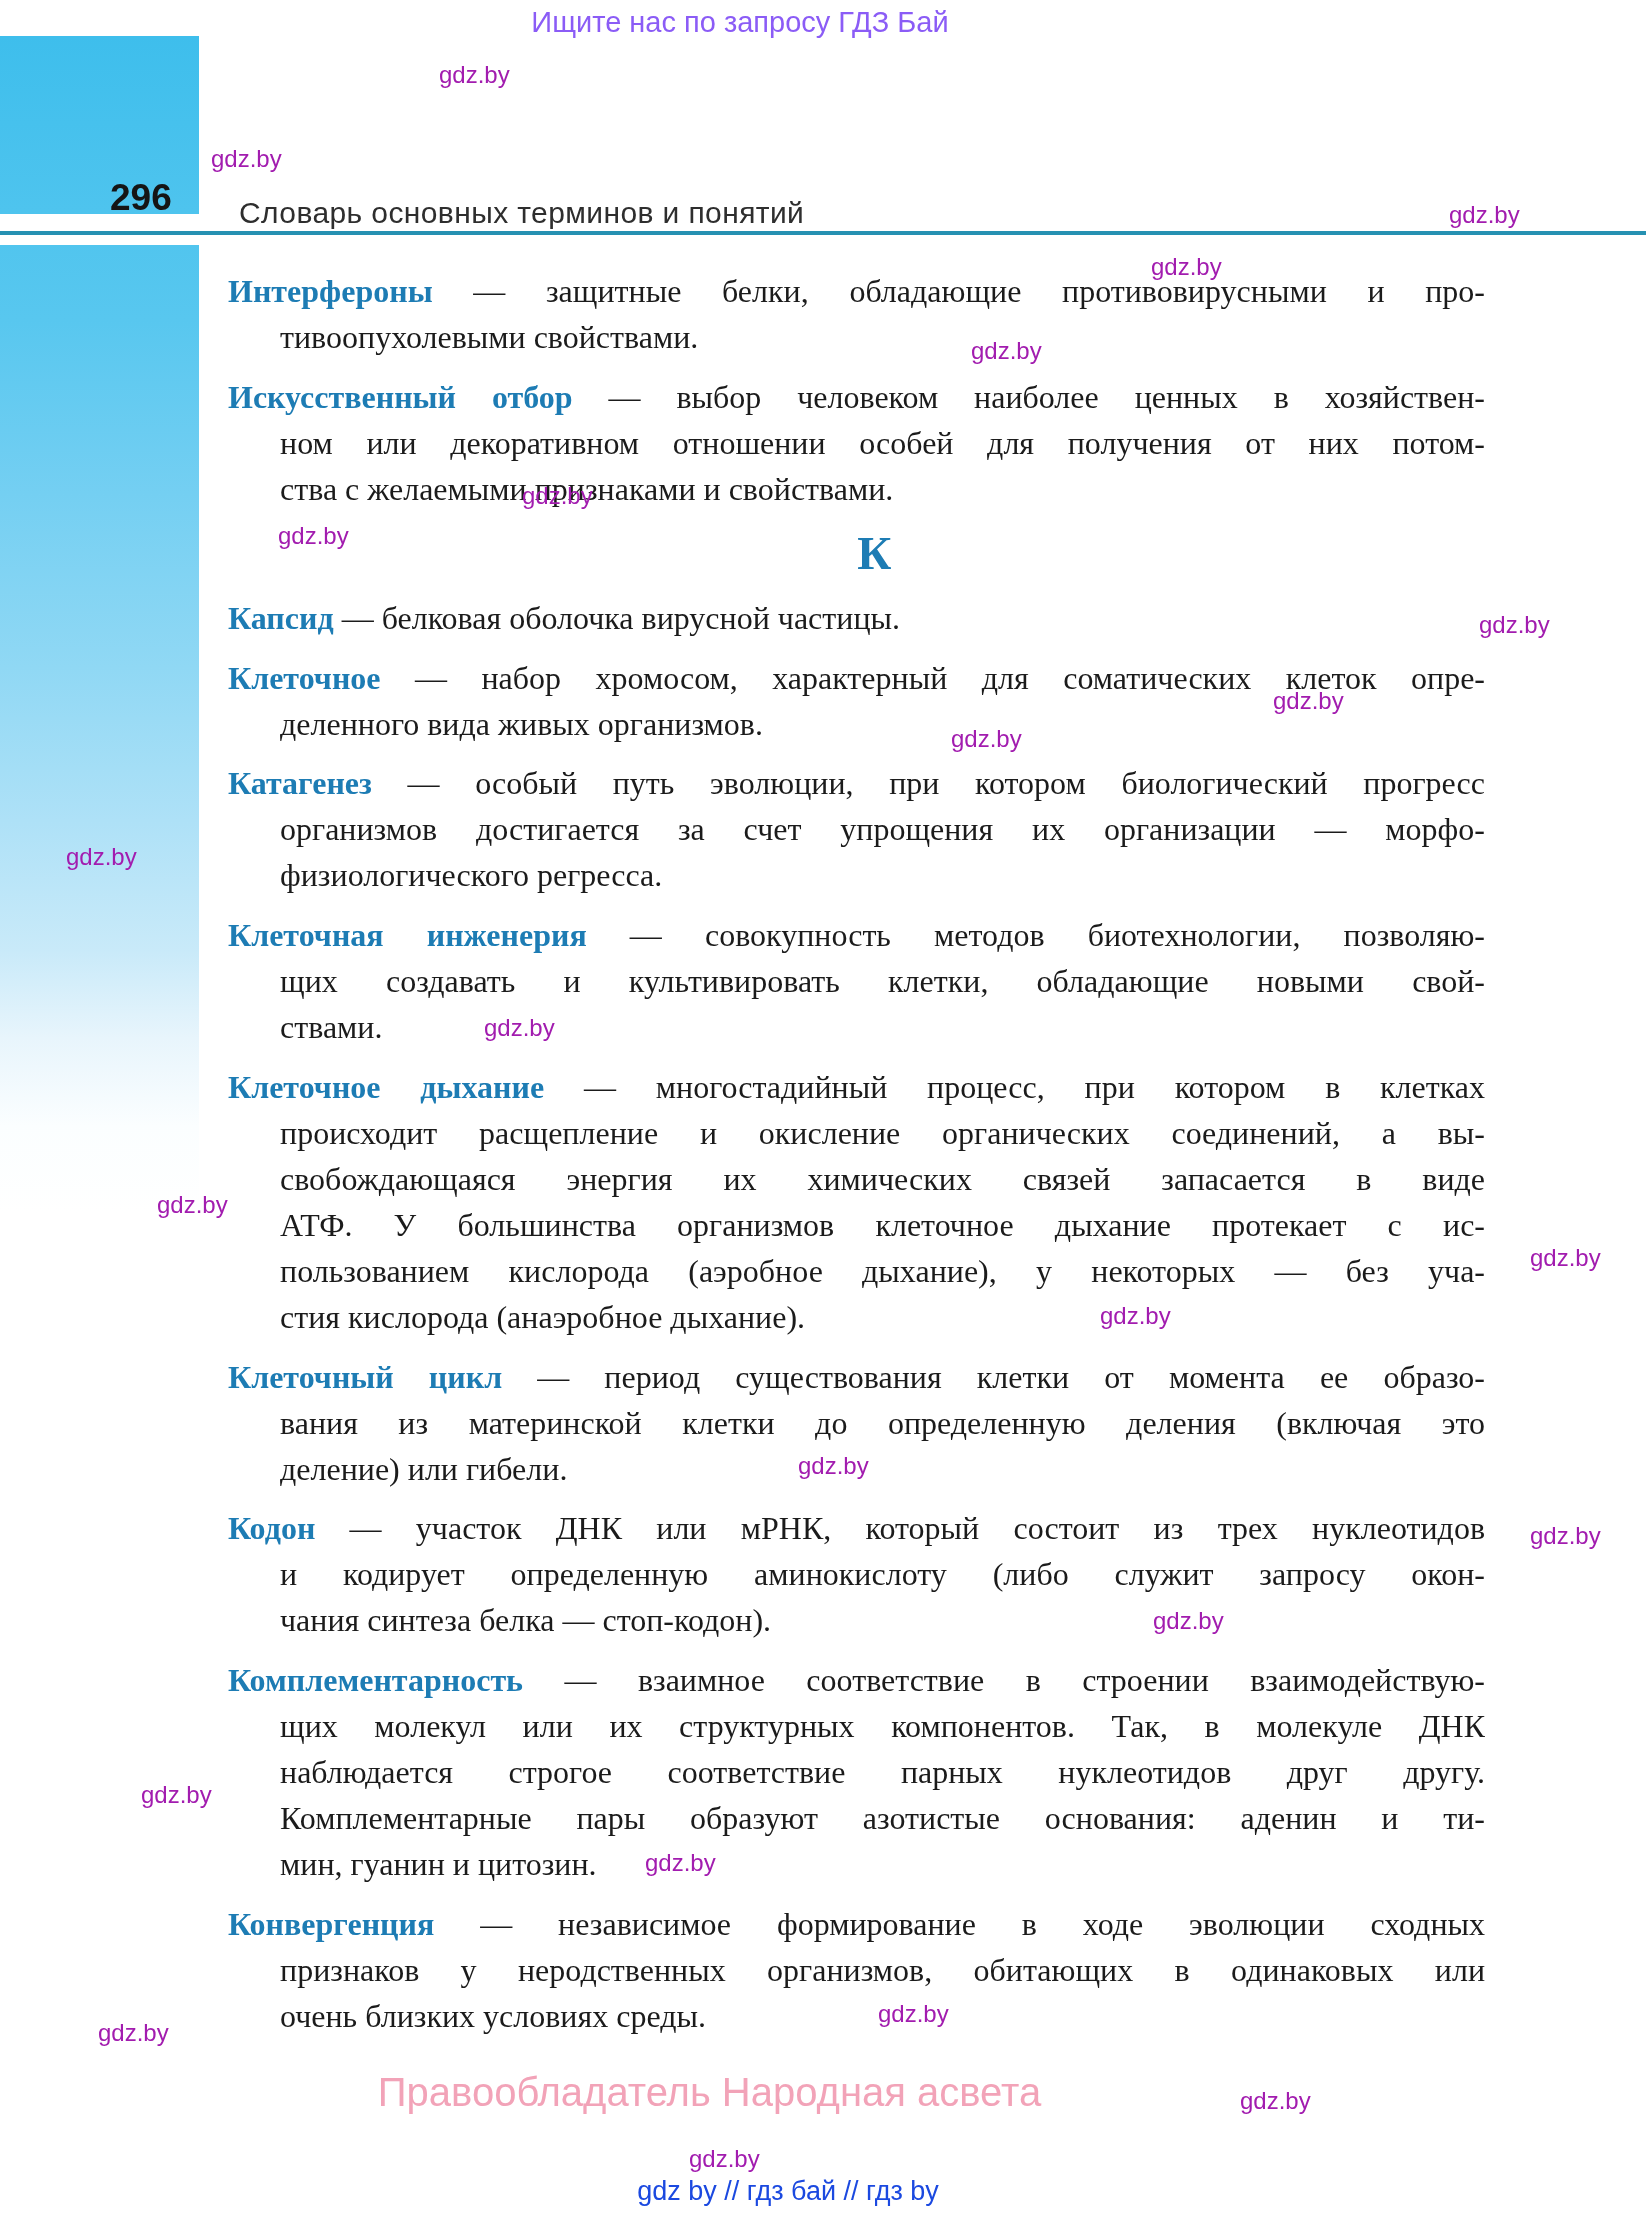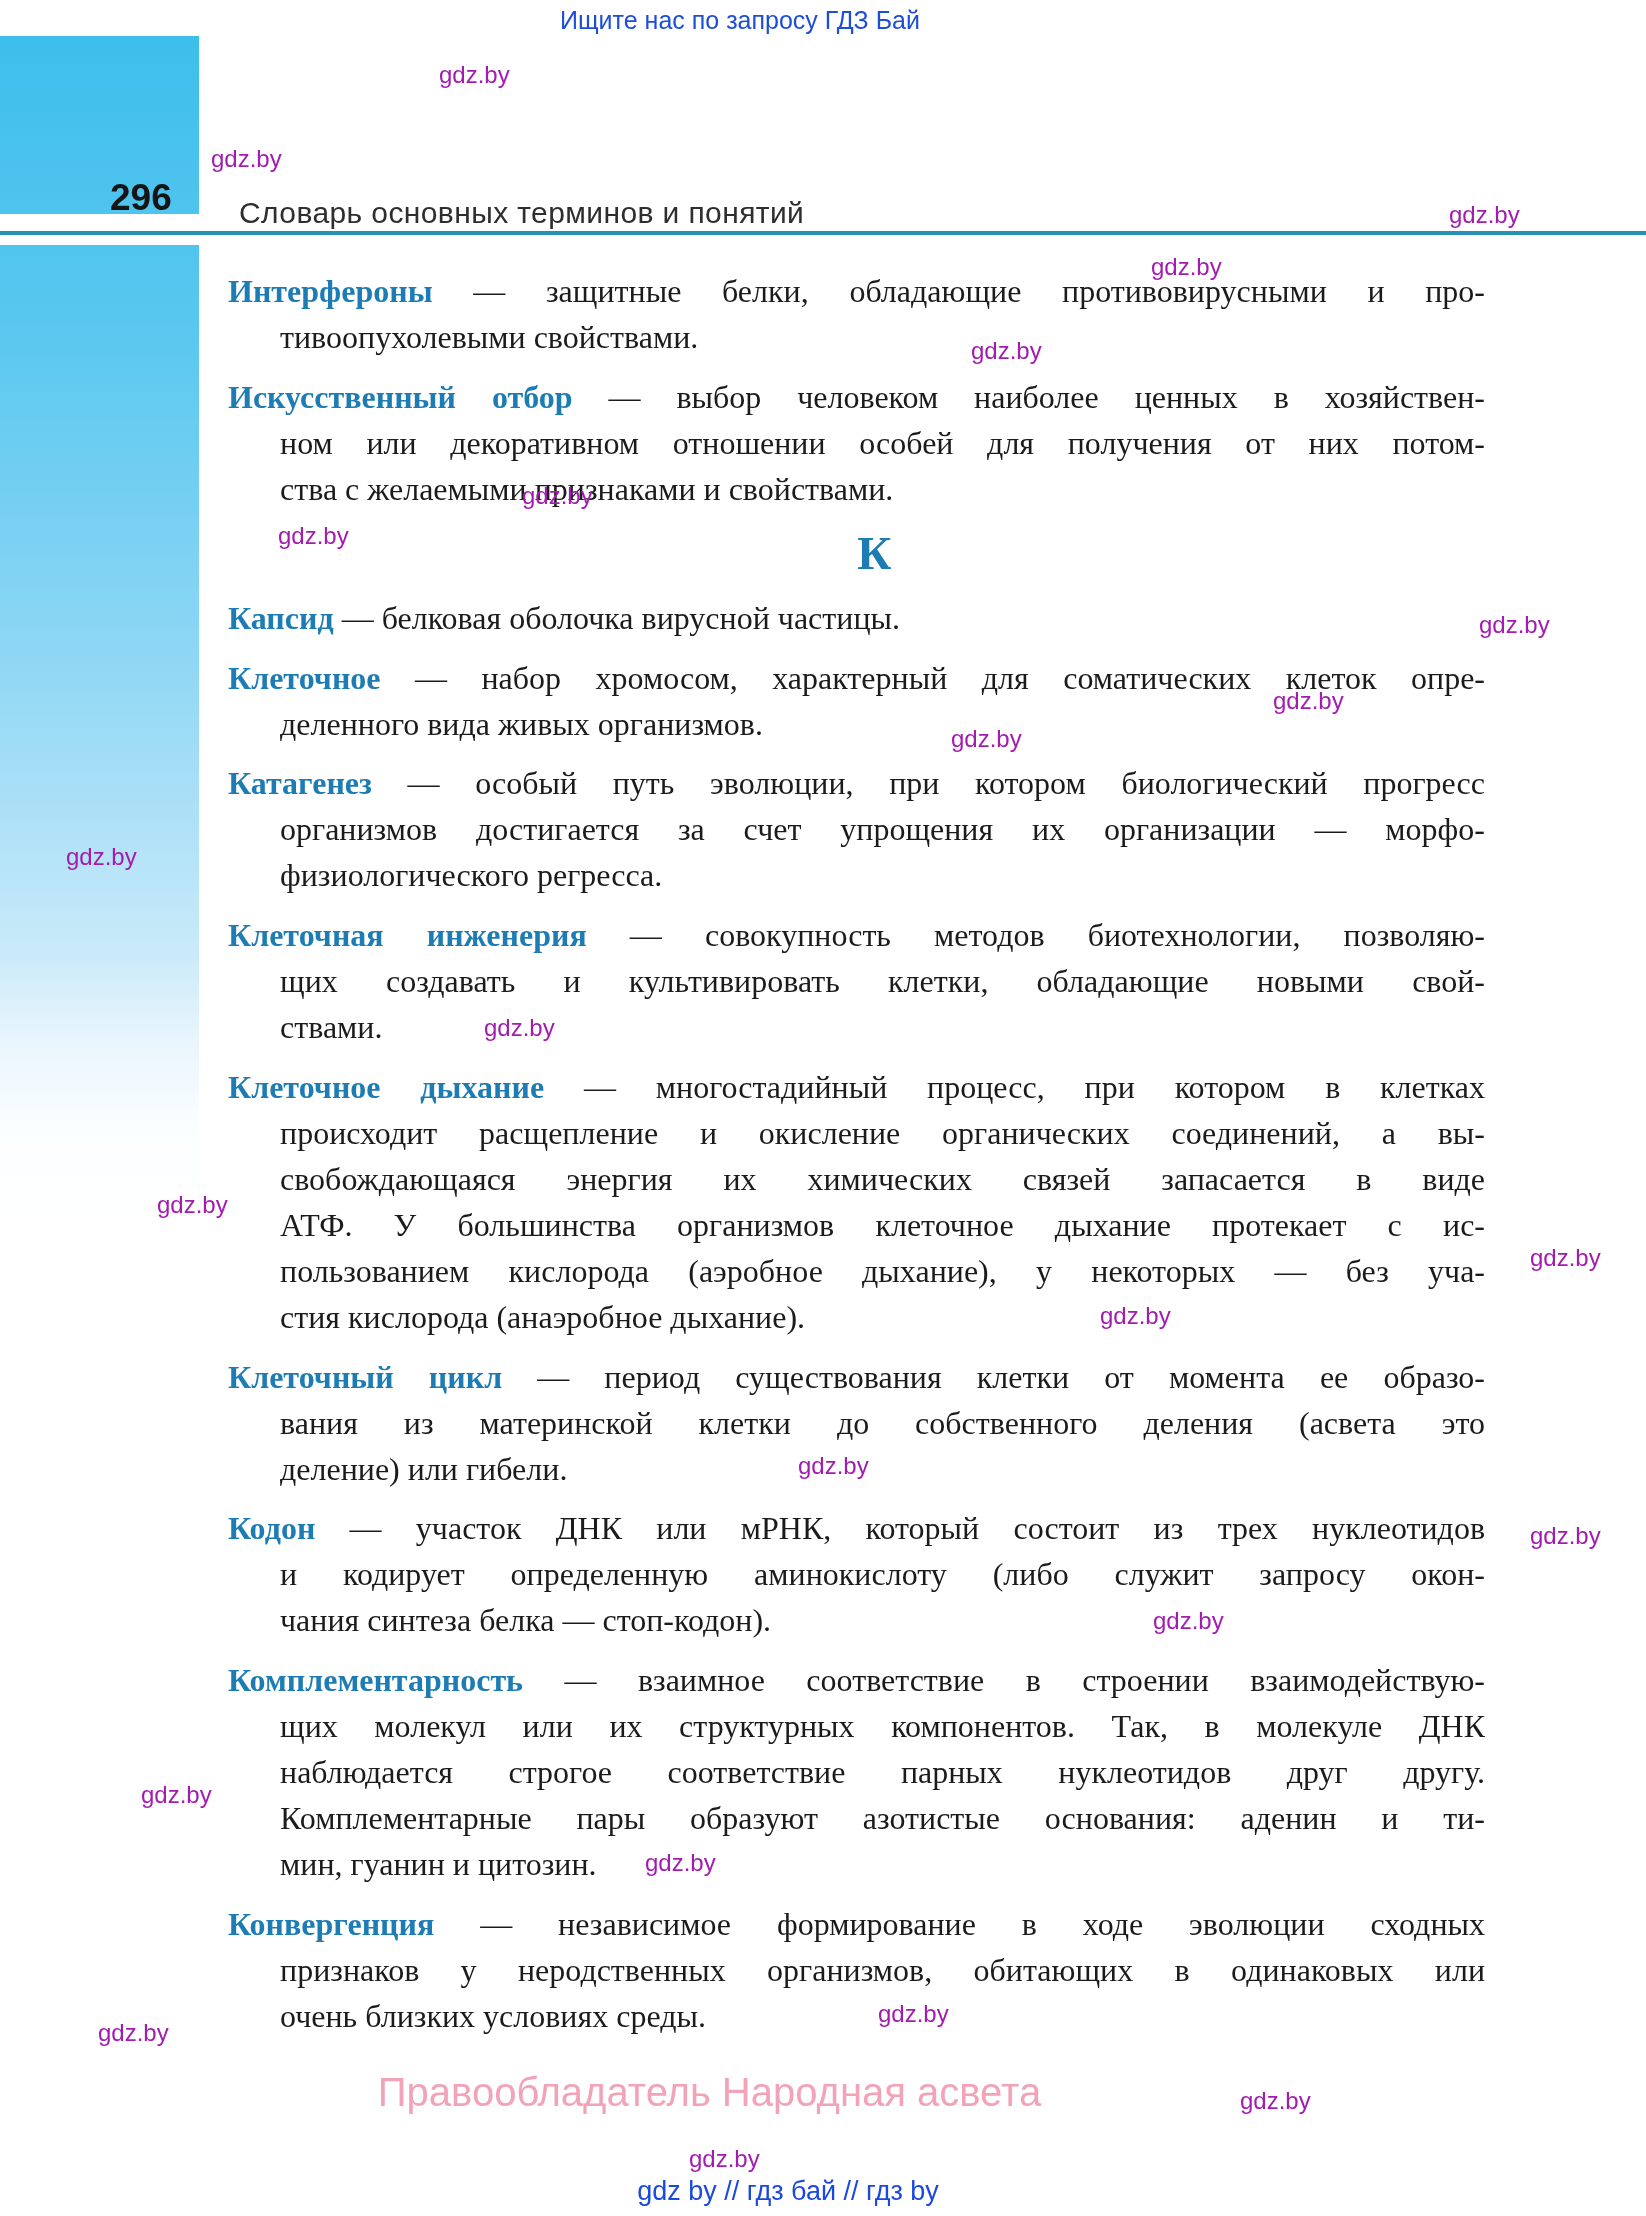--- a/index.html
+++ b/index.html
@@ -4,21 +4,21 @@
 <style>
   html,body{margin:0;padding:0;background:#ffffff;}
   .page{position:relative;width:1647px;height:2216px;background:#ffffff;overflow:hidden;
         font-family:"Liberation Serif",serif;color:#1b1b1b;}
   .sidebar{position:absolute;left:0;top:36px;width:199px;height:2180px;z-index:1;
     background:linear-gradient(180deg,#3ebeec 0%,#4ec4ee 8%,#58c7ef 13%,#74cff2 21%,
       #90d8f4 29%,#aee1f7 36%,#c9eaf9 42%,#e8f5fc 46%,#fbfeff 50%,#ffffff 54%,#ffffff 100%);}
   .header-band{position:absolute;left:0;top:214px;width:1647px;height:31px;background:#ffffff;z-index:2;}
   .header-rule{position:absolute;left:0;top:231px;width:1647px;height:4px;background:#2691b2;z-index:3;}
   .green-note{position:absolute;left:0;top:6.4px;width:1480px;text-align:center;z-index:4;
-    font-family:"Liberation Sans",sans-serif;font-size:25px;color:#1d4ed8;}
+    font-family:"Liberation Sans",sans-serif;font-size:29px;color:#8b5cf6;}
   .page-number{position:absolute;left:110px;top:177px;z-index:4;
     font-family:"Liberation Sans",sans-serif;font-weight:bold;font-size:37px;color:#151515;}
   .page-title{position:absolute;left:239px;top:196px;z-index:4;
     font-family:"Liberation Sans",sans-serif;font-size:30px;color:#2e2e2e;letter-spacing:0.4px;}
   .entries{position:absolute;left:228px;top:268px;width:1257px;z-index:4;}
   .entry{margin-bottom:13.7px;}
   .line{height:46px;line-height:46px;font-size:32px;overflow:hidden;
         text-align:justify;text-align-last:justify;}
   .line.cont{padding-left:52px;}
   .line.last{text-align:left;text-align-last:left;}
@@ -73,21 +73,21 @@
       <div class="entry">
         <div class="line"><span class="term">Клеточное дыхание</span> — многостадийный процесс, при котором в клетках</div>
         <div class="line cont">происходит расщепление и окисление органических соединений, а вы-</div>
         <div class="line cont">свобождающаяся энергия их химических связей запасается в виде</div>
         <div class="line cont">АТФ. У большинства организмов клеточное дыхание протекает с ис-</div>
         <div class="line cont">пользованием кислорода (аэробное дыхание), у некоторых — без уча-</div>
         <div class="line cont last">стия кислорода (анаэробное дыхание).</div>
       </div>
       <div class="entry">
         <div class="line"><span class="term">Клеточный цикл</span> — период существования клетки от момента ее образо-</div>
-        <div class="line cont">вания из материнской клетки до собственного деления (асвета это</div>
+        <div class="line cont">вания из материнской клетки до определенную деления (включая это</div>
         <div class="line cont last">деление) или гибели.</div>
       </div>
       <div class="entry">
         <div class="line"><span class="term">Кодон</span> — участок ДНК или мРНК, который состоит из трех нуклеотидов</div>
         <div class="line cont">и кодирует определенную аминокислоту (либо служит запросу окон-</div>
         <div class="line cont last">чания синтеза белка — стоп-кодон).</div>
       </div>
       <div class="entry">
         <div class="line"><span class="term">Комплементарность</span> — взаимное соответствие в строении взаимодействую-</div>
         <div class="line cont">щих молекул или их структурных компонентов. Так, в молекуле ДНК</div>

